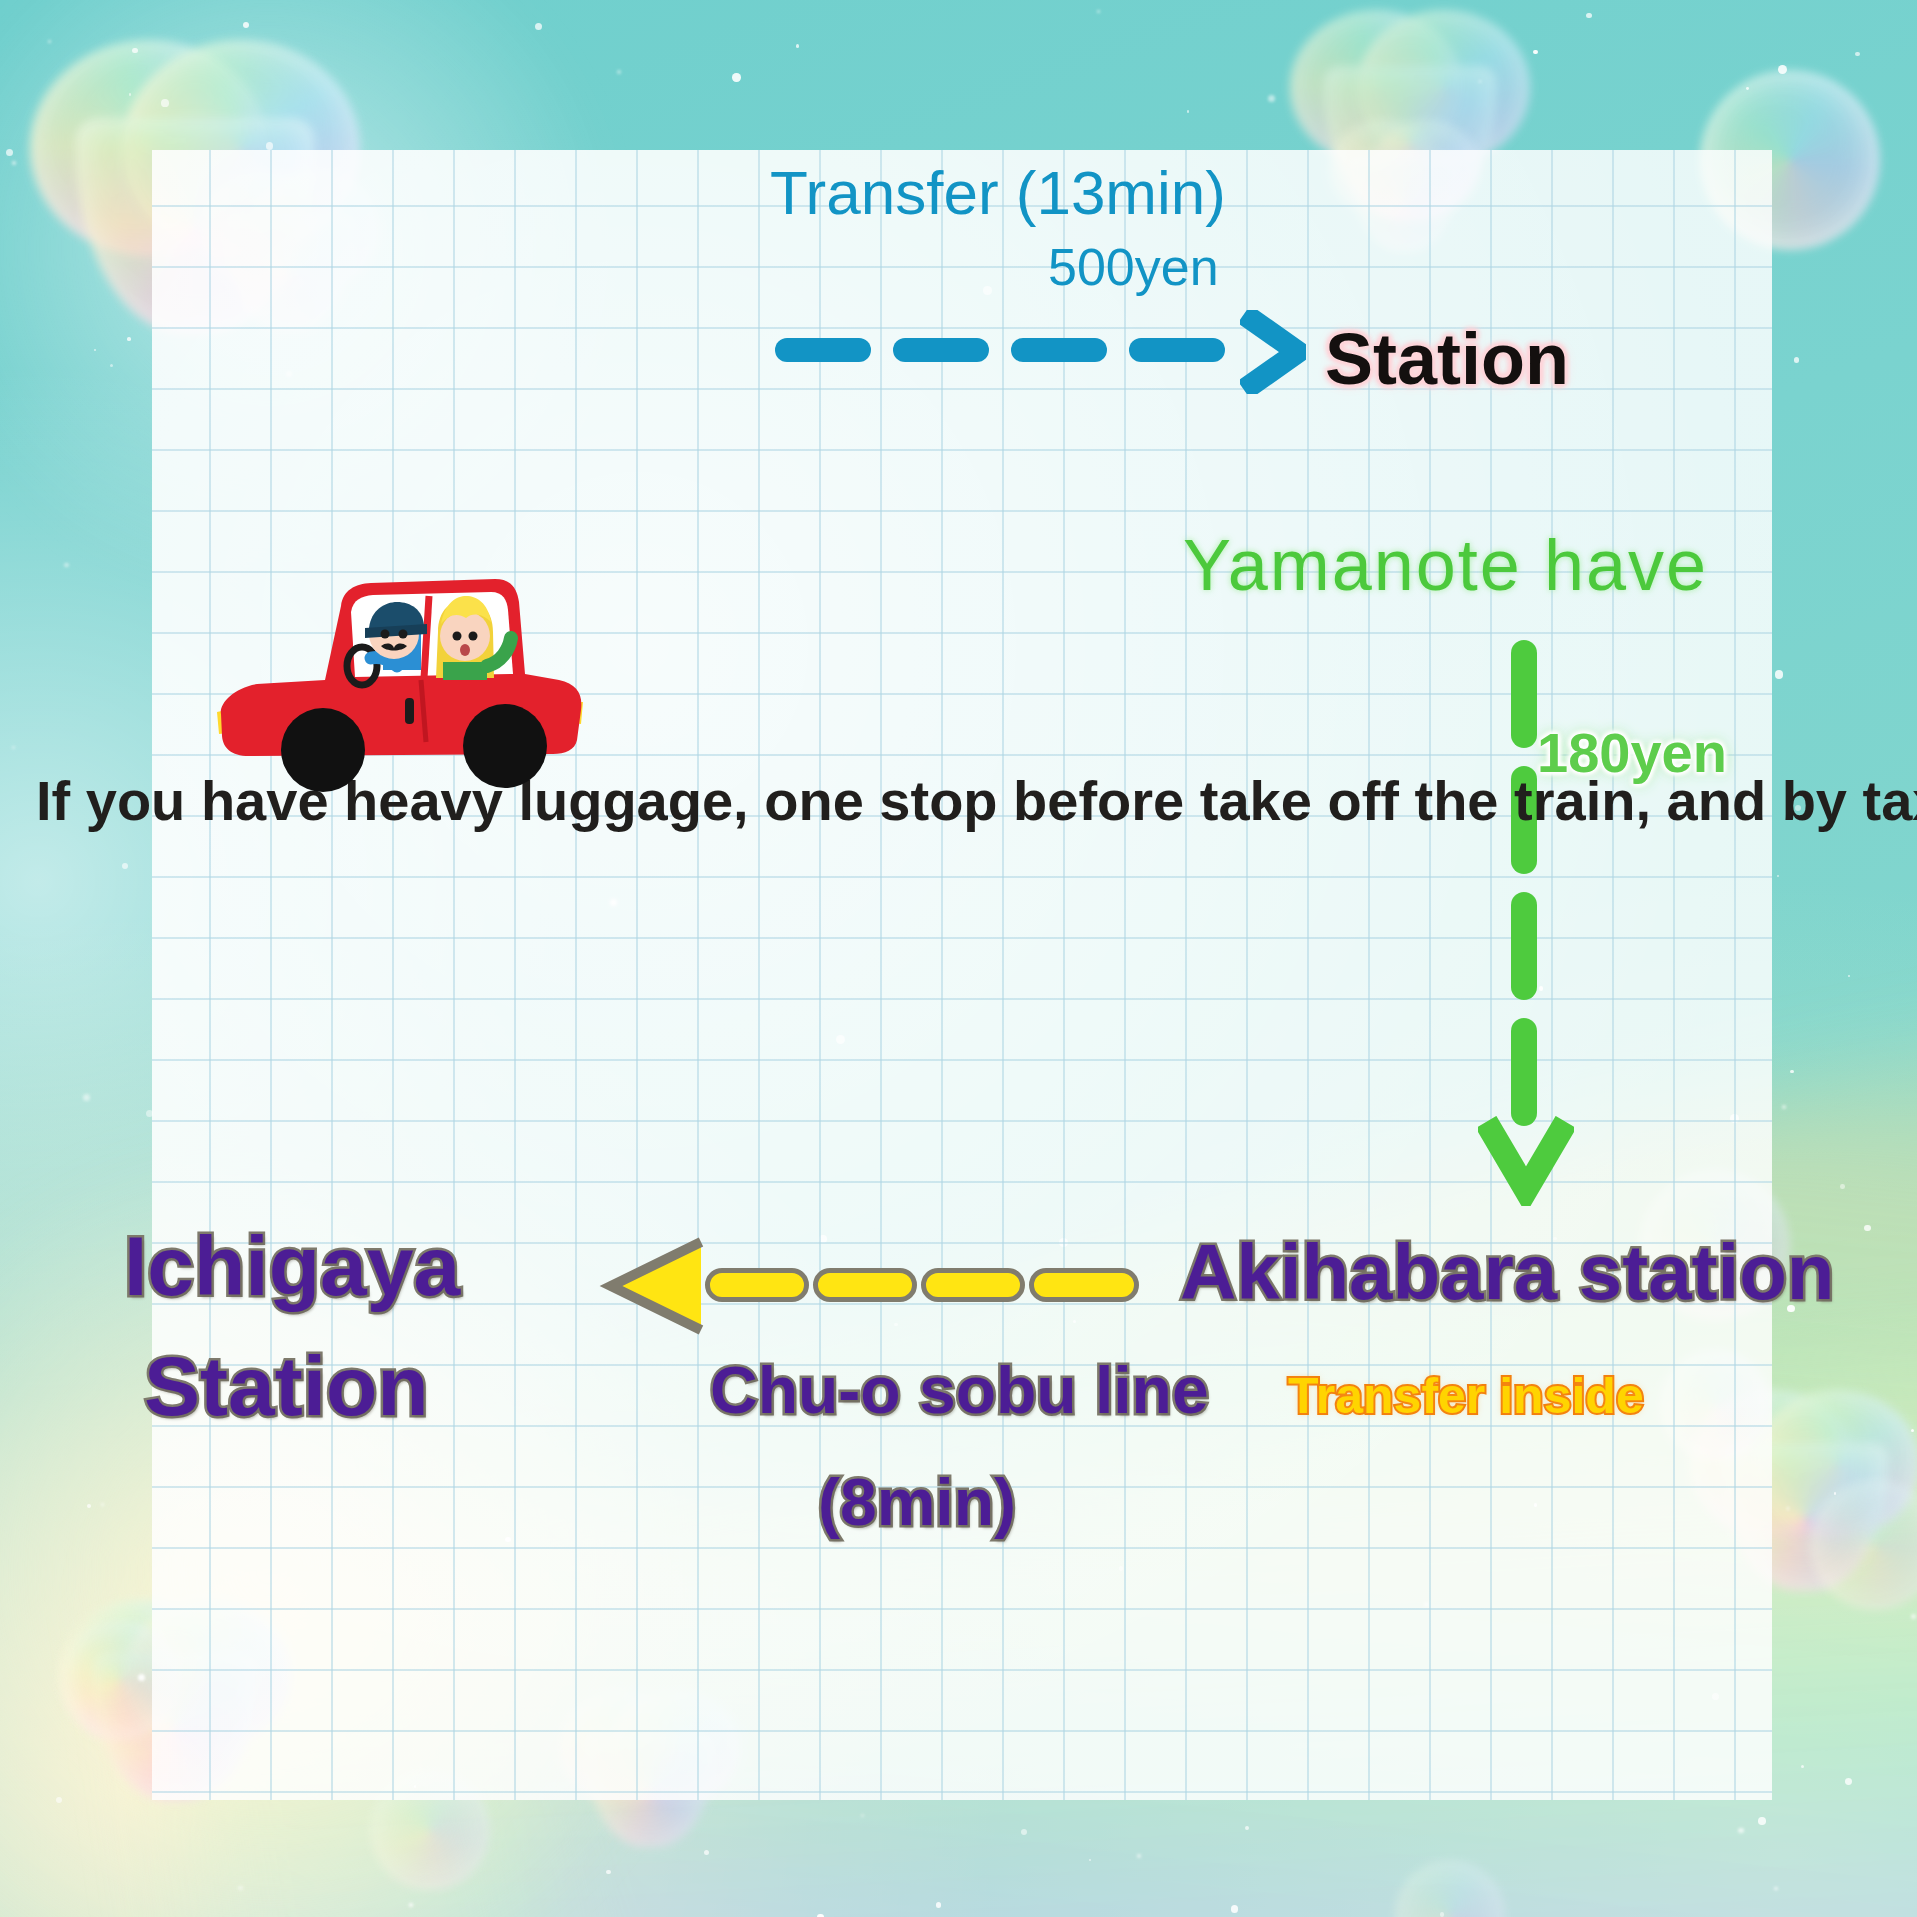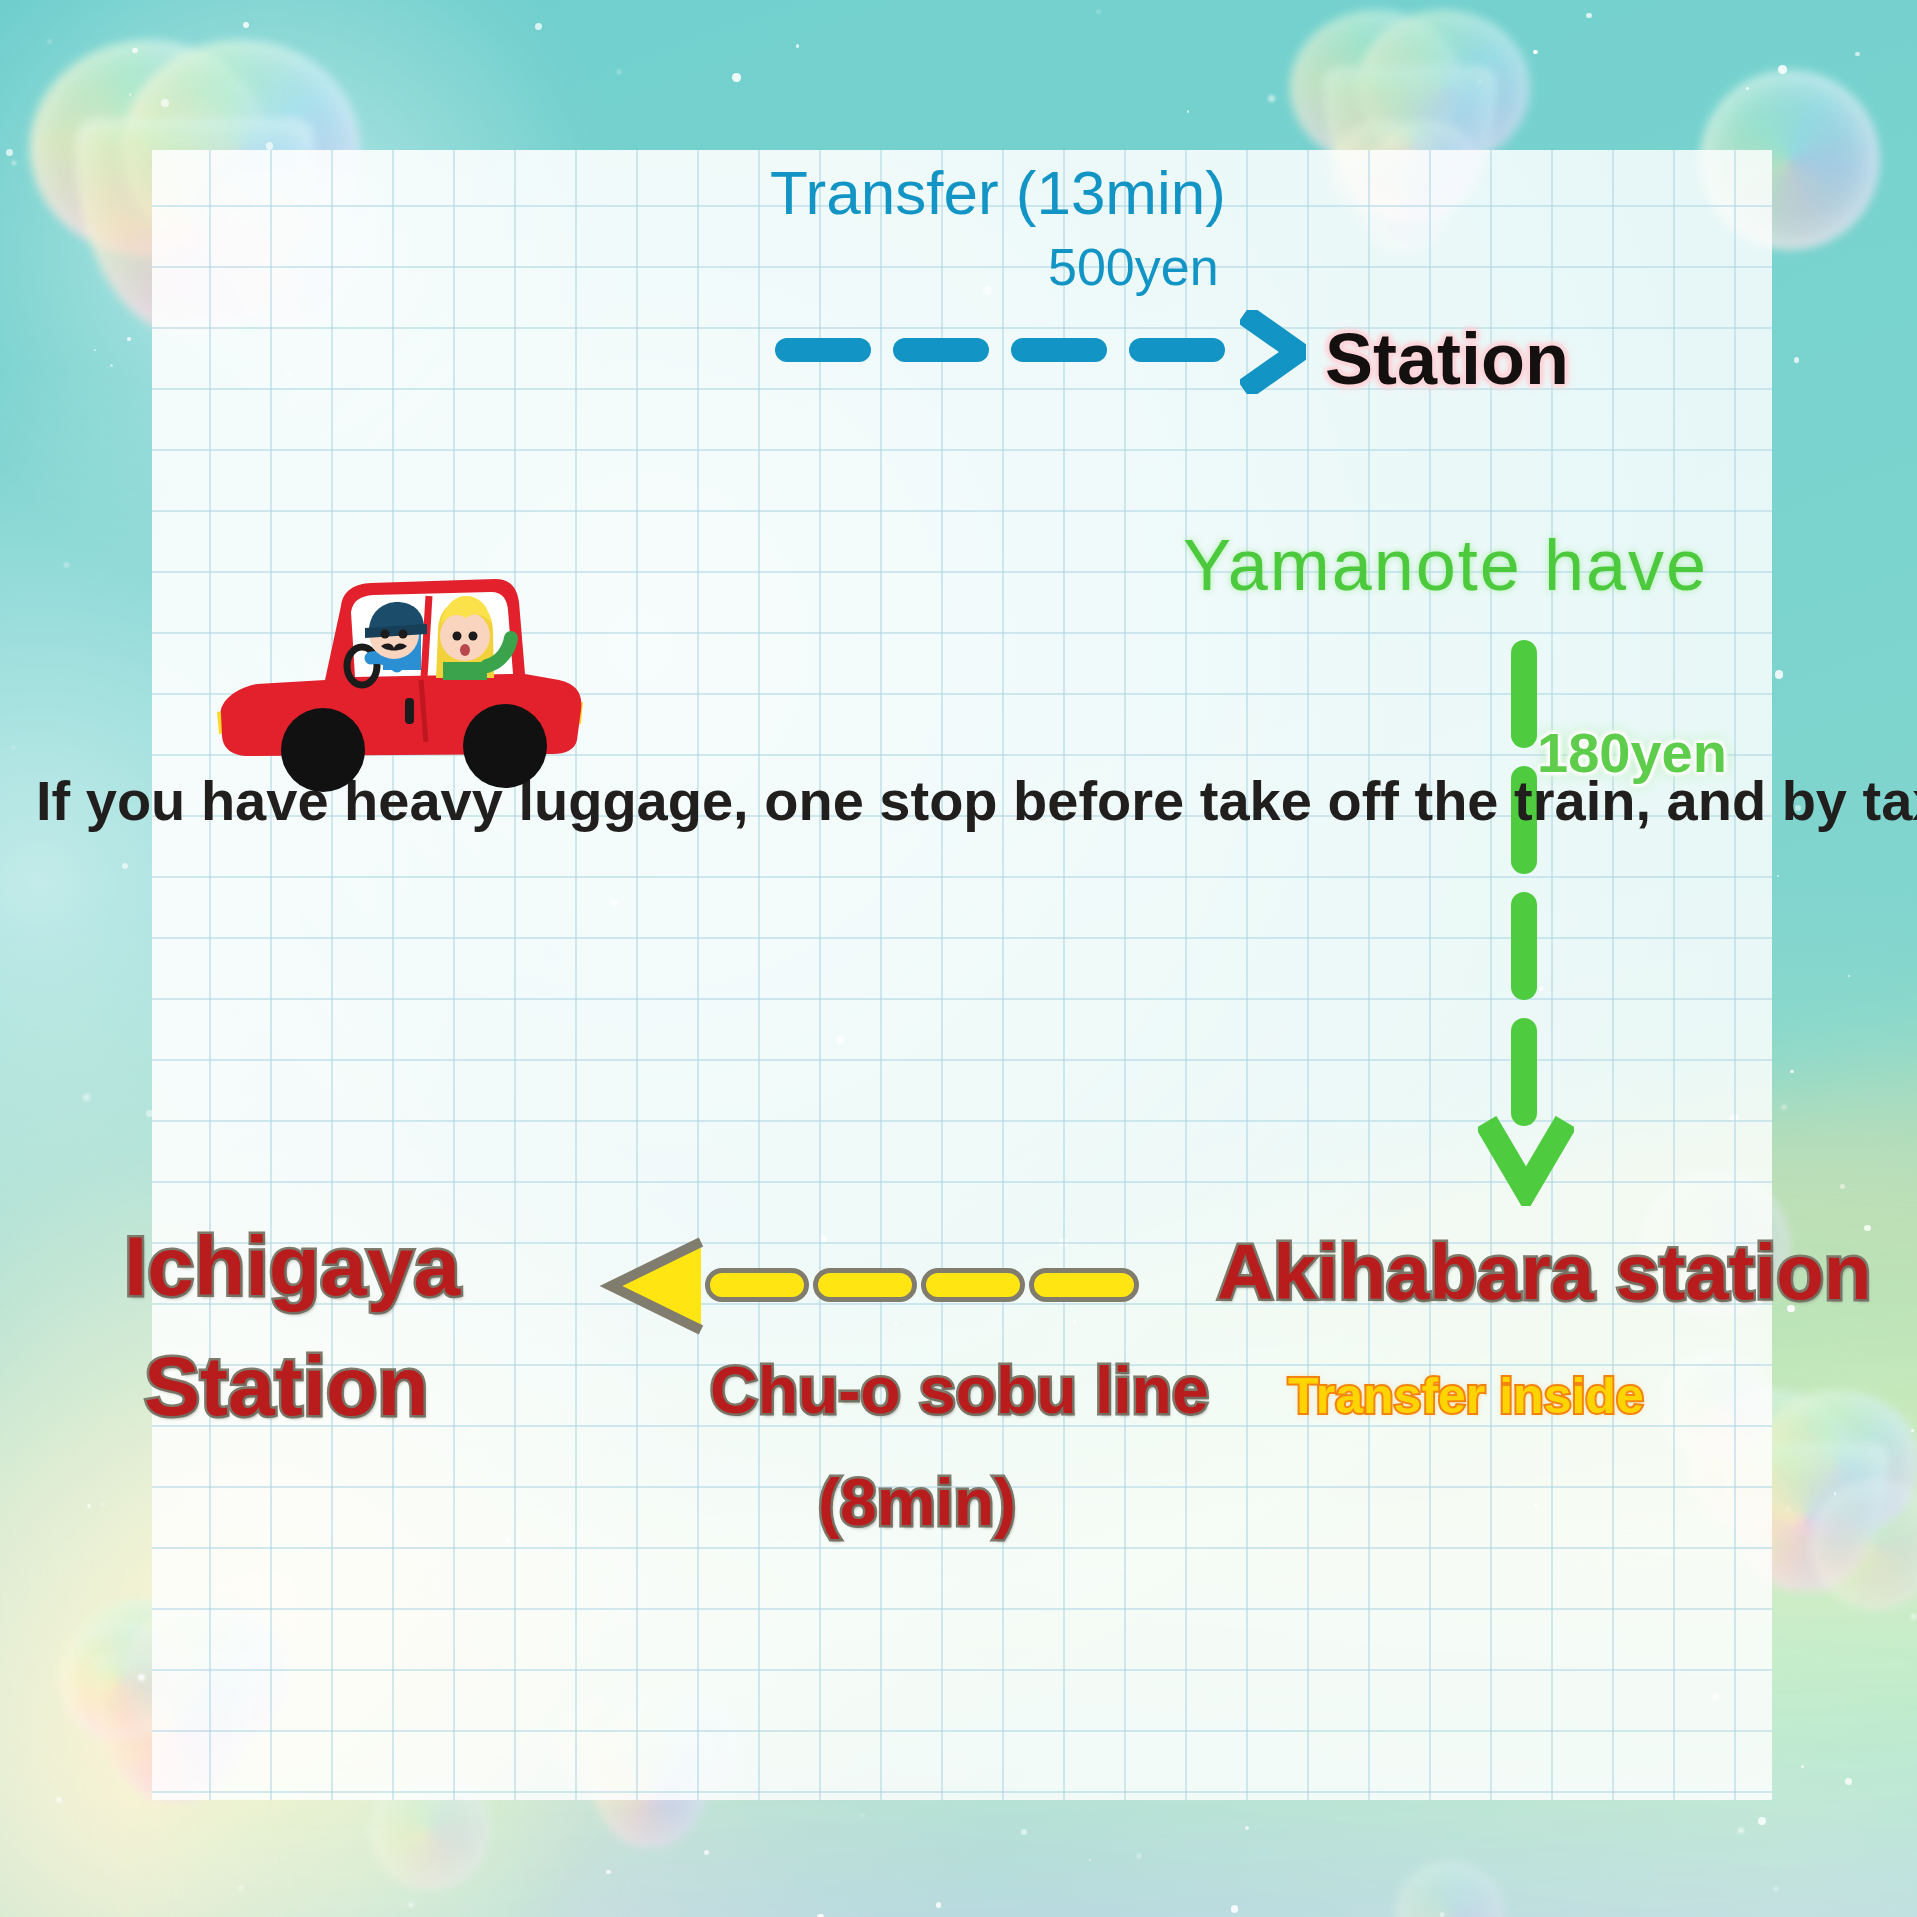--- a/index.html
+++ b/index.html
@@ -100,26 +100,26 @@
     -webkit-text-stroke:4px #4ecb3e;paint-order:stroke fill;
     text-shadow:0 0 10px rgba(110,225,100,.85);}
   
   #yen180{left:1537px;top:724px;font-size:56px;font-weight:700;color:#5ecd4c;
     text-shadow:0 0 3px #fff,0 0 6px #fff,2px 2px 4px #fff,-2px 2px 4px #fff,
       2px -2px 4px #fff,-2px -2px 4px #fff,0 0 14px rgba(150,235,140,.9);}
   
   #para{left:36px;top:770px;width:1010px;font-size:56px;line-height:1.12;
     font-weight:600;color:#211f1d;font-stretch:condensed;}
   
-  .yellowout{color:#b91c1c;font-weight:700;
+  .yellowout{color:#4c1d95;font-weight:700;
     -webkit-text-stroke:5px #7e7a6c;paint-order:stroke fill;
     text-shadow:2px 3px 3px rgba(100,96,84,.45);}
   #ichi1{left:124px;top:1222px;font-size:84px;}
   #ichi2{left:144px;top:1342px;font-size:84px;}
-  #akiha{left:1180px;top:1232px;font-size:78px;margin-left:37px;}
+  #akiha{left:1180px;top:1232px;font-size:78px;}
   #chuo{left:710px;top:1356px;font-size:66px;}
   #chuomin{left:818px;top:1468px;font-size:66px;}
   
   #transfer{left:1288px;top:1370px;font-size:50px;font-weight:700;color:#ffd400;
     -webkit-text-stroke:4px #f27d0c;paint-order:stroke fill;
     text-shadow:0 0 6px rgba(255,170,40,.5);}
   
   .arrow{position:absolute;}
   
   #arrow-blue{left:775px;top:312px;width:525px;height:80px;}

